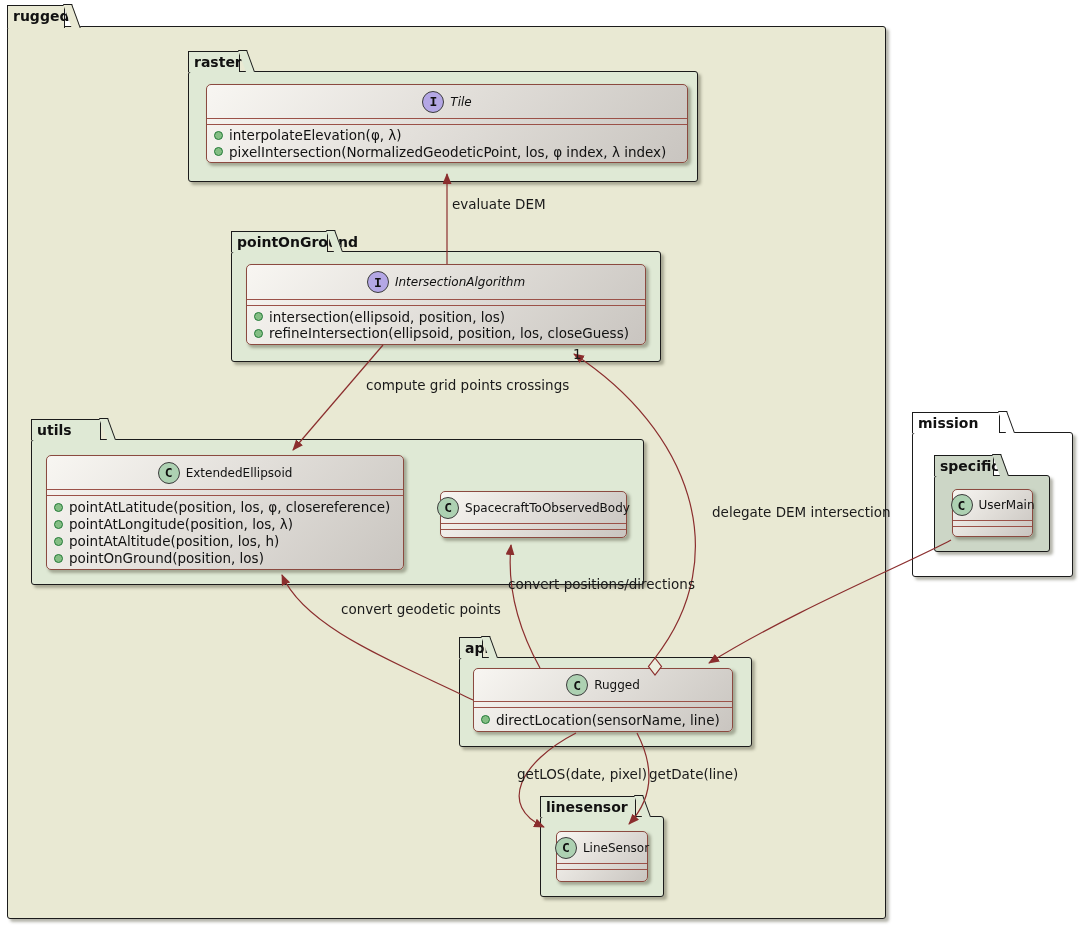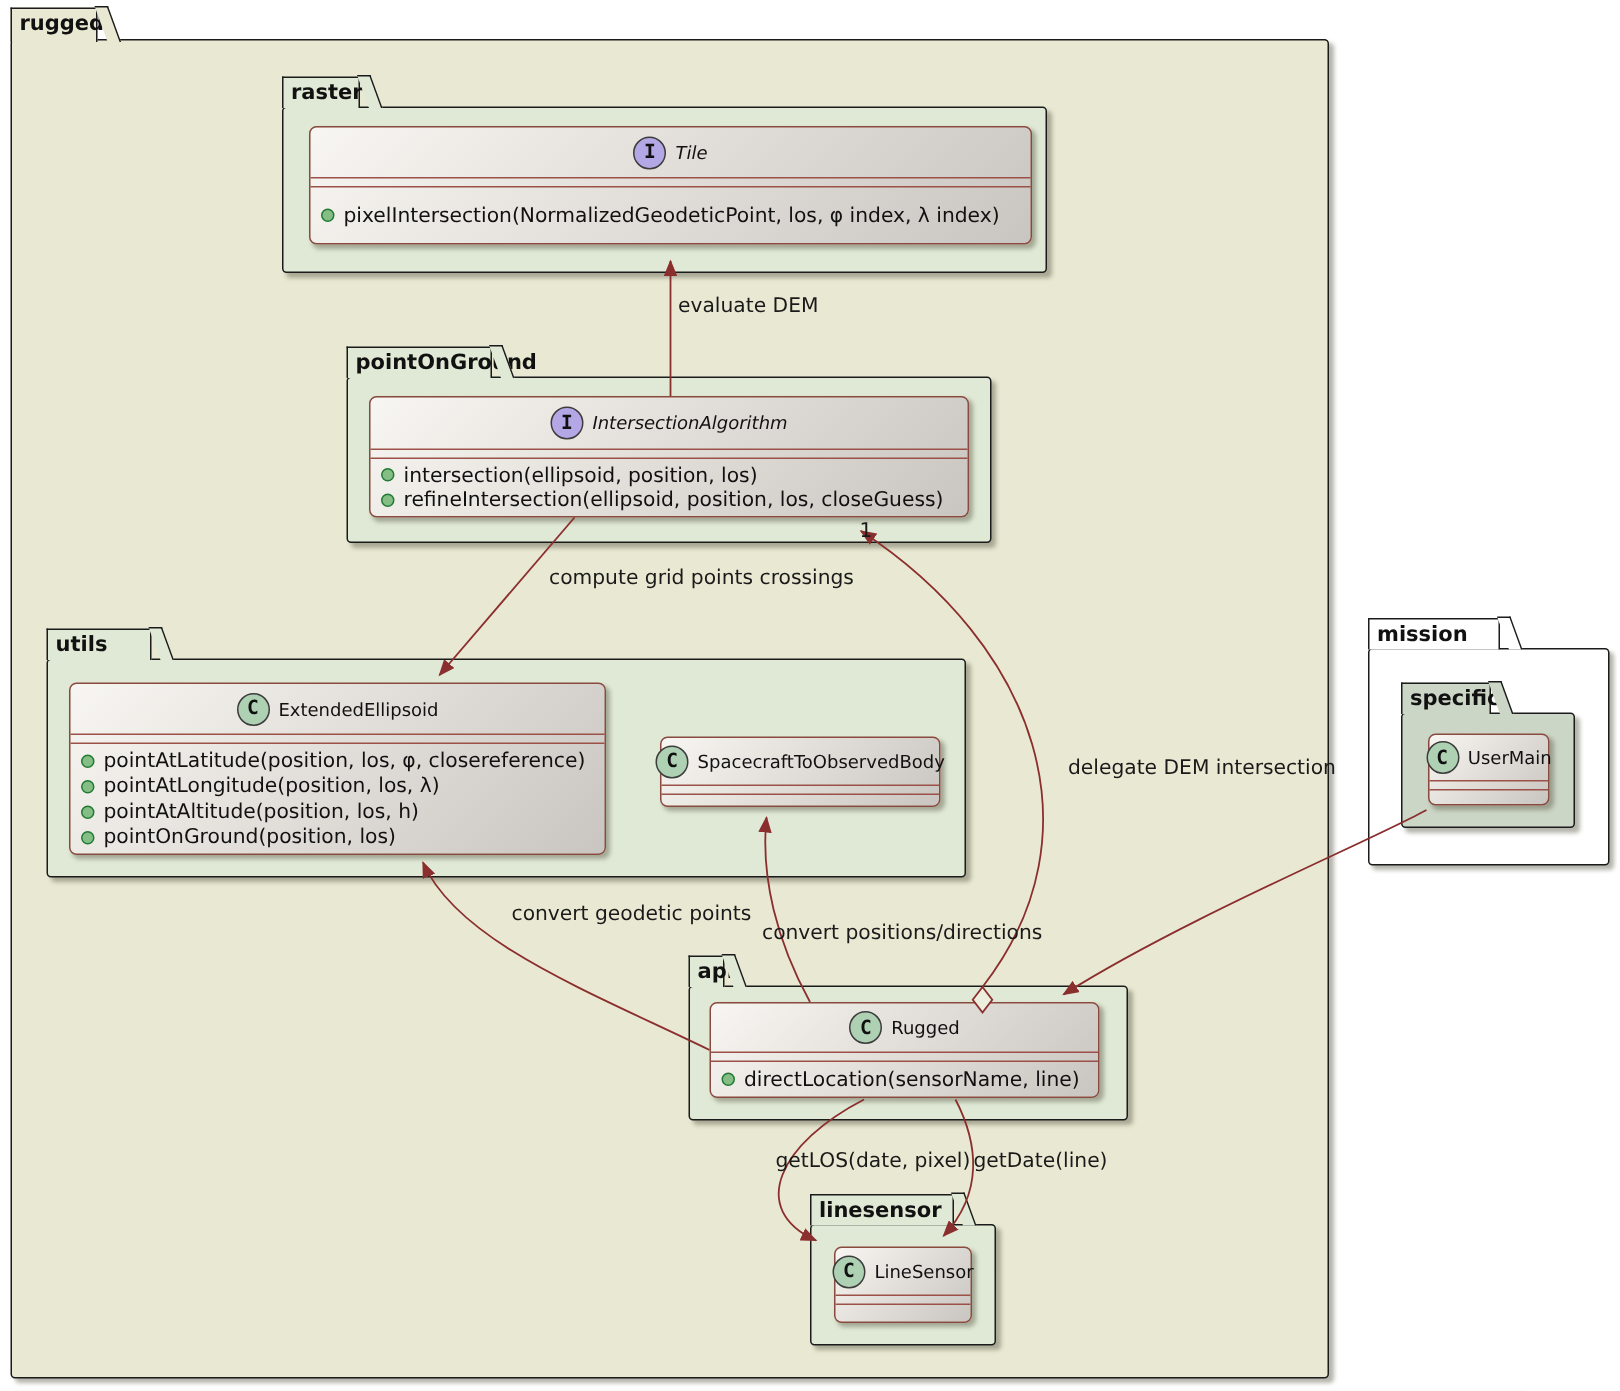--- a/index.html
+++ b/index.html
@@ -96,20 +96,24 @@
   <div class="pkg-body z2" style="--bg:#dfe9d5;left:540px;top:816px;width:124px;height:81px;"></div>
   <div class="pkg-tab" style="--bg:#dfe9d5;left:540px;top:796px;width:96px;height:21px;"><span>linesensor</span></div>
 
   <div class="cls" style="left:206px;top:84px;width:482px;height:79px;">
     <div class="cls-header iface" style="height:33px;">
       <span class="stereo i">I</span>
       <span class="cls-name">Tile</span>
     </div>
     <div class="sep-band"></div>
     <div class="methods">
+      <div class="m-row">
+        <span class="dot"></span>
+        <span>interpolateElevation(φ, λ)</span>
+      </div>
       <div class="m-row">
         <span class="dot"></span>
         <span>pixelIntersection(NormalizedGeodeticPoint, los, φ index, λ index)</span>
       </div>
     </div>
   </div>
 
   <div class="cls" style="left:246px;top:264px;width:400px;height:81px;">
     <div class="cls-header iface" style="height:34px;">
       <span class="stereo i">I</span>
@@ -212,17 +216,17 @@
       <path d="M637,733 C652,762 656,795 629,824" marker-end="url(#arrow)"></path>
       <polygon points="655,658 661.5,666.5 655,675 648.5,666.5" fill="#ecEEde"></polygon>
     </g>
   </svg>
 
   <span class="edge-label" style="left:452px;top:196px;">evaluate DEM</span>
   <span class="edge-label" style="left:366px;top:377px;">compute grid points crossings</span>
   <span class="edge-label" style="left:712px;top:504px;">delegate DEM intersection</span>
   <span class="edge-label" style="left:573px;top:346px;">1</span>
   <span class="edge-label" style="left:341px;top:601px;">convert geodetic points</span>
-  <span class="edge-label" style="left:508px;top:614px;">convert positions/directions</span>
+  <span class="edge-label" style="left:508px;top:576px;">convert positions/directions</span>
   <span class="edge-label" style="left:517px;top:766px;">getLOS(date, pixel)</span>
   <span class="edge-label" style="left:649px;top:766px;">getDate(line)</span>
 
 </div>
 
 </body></html>

